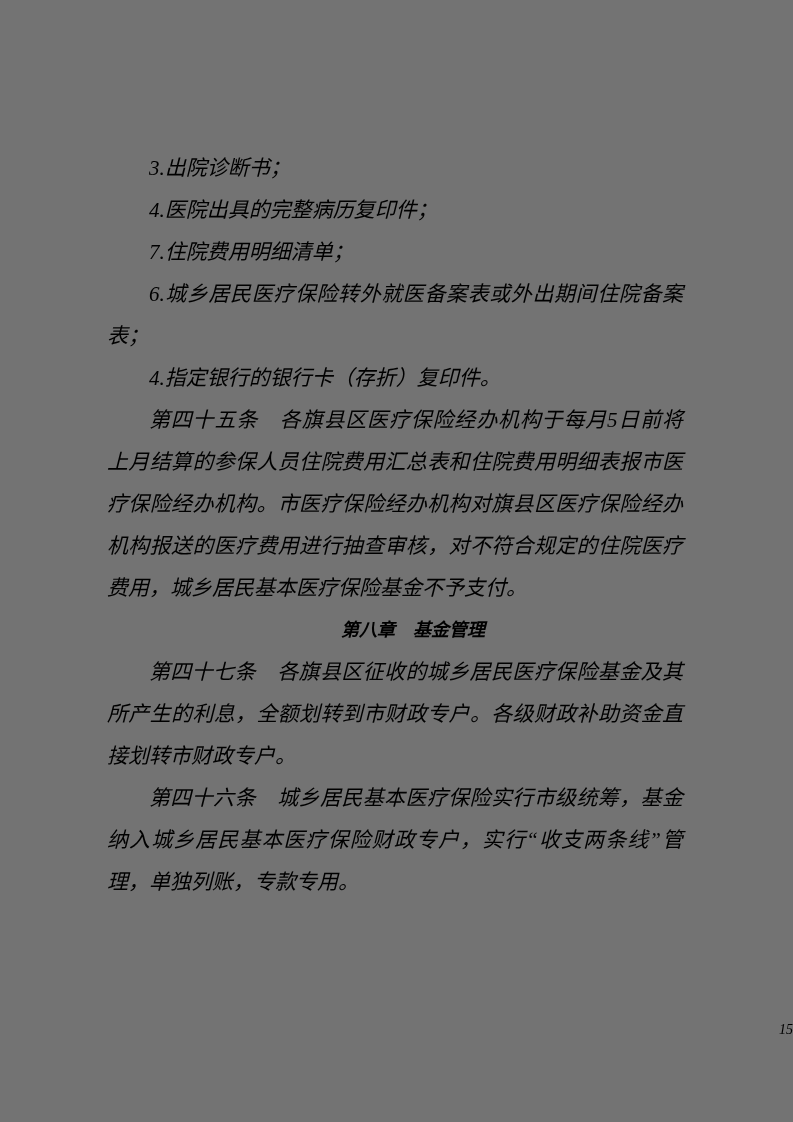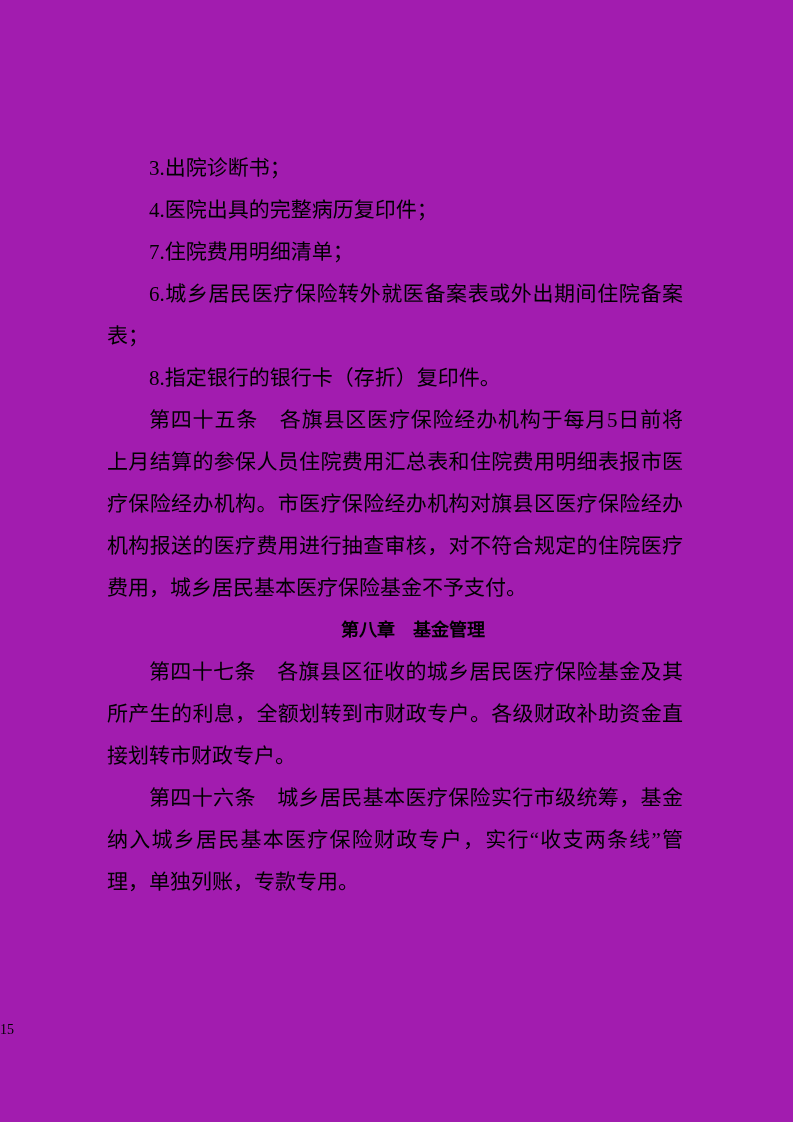--- a/index.html
+++ b/index.html
@@ -4,24 +4,25 @@
 <style>
   html, body {
     margin: 0;
     padding: 0;
     background: #ffffff;
   }
   .page {
     position: relative;
     width: 793px;
     height: 1122px;
-    background: #a21caf;
+    background: #737373;
     color: #000000;
     font-family: "Liberation Serif", "DejaVu Serif", serif;
     overflow: hidden;
+    font-style: italic;
   }
   .content {
     position: absolute;
     left: 107px;
     top: 147px;
     width: 576px;
     font-size: 21px;
     line-height: 42px;
     text-align: justify;
     text-justify: inter-ideograph;
@@ -37,35 +38,35 @@
     font-weight: bold;
     font-size: 18px;
     line-height: 42px;
     font-family: "Liberation Sans", "DejaVu Sans", sans-serif;
   }
   .page-number {
     position: absolute;
     left: 0;
     top: 1020px;
     width: 100%;
-    text-align: left;
+    text-align: right;
     font-size: 14px;
     line-height: 20px;
     color: #000000;
   }
 </style>
 </head>
 <body>
 
 <div class="page">
   <div class="content">
     <p>3.出院诊断书；</p>
     <p>4.医院出具的完整病历复印件；</p>
     <p>7.住院费用明细清单；</p>
     <p>6.城乡居民医疗保险转外就医备案表或外出期间住院备案表；</p>
-    <p>8.指定银行的银行卡（存折）复印件。</p>
+    <p>4.指定银行的银行卡（存折）复印件。</p>
     <p>第四十五条　各旗县区医疗保险经办机构于每月5日前将上月结算的参保人员住院费用汇总表和住院费用明细表报市医疗保险经办机构。市医疗保险经办机构对旗县区医疗保险经办机构报送的医疗费用进行抽查审核，对不符合规定的住院医疗费用，城乡居民基本医疗保险基金不予支付。</p>
     <p class="chapter-heading">第八章　基金管理</p>
     <p>第四十七条　各旗县区征收的城乡居民医疗保险基金及其所产生的利息，全额划转到市财政专户。各级财政补助资金直接划转市财政专户。</p>
     <p>第四十六条　城乡居民基本医疗保险实行市级统筹，基金纳入城乡居民基本医疗保险财政专户，实行“收支两条线”管理，单独列账，专款专用。</p>
   </div>
   <div class="page-number">15</div>
 </div>
 
 </body></html>

